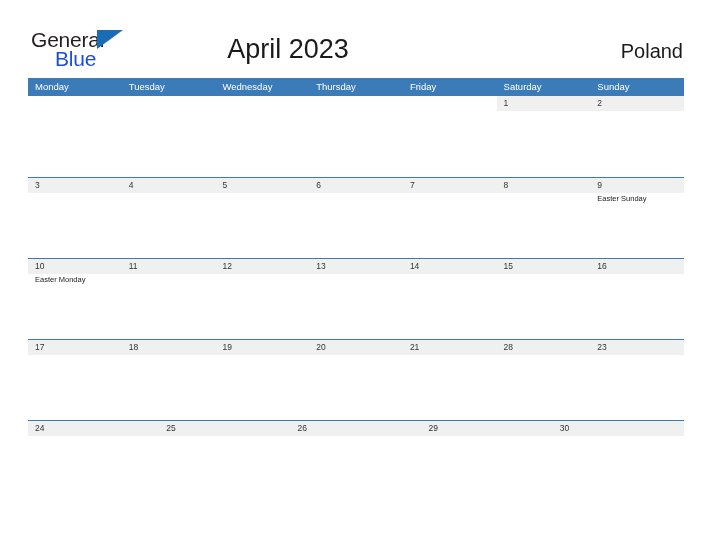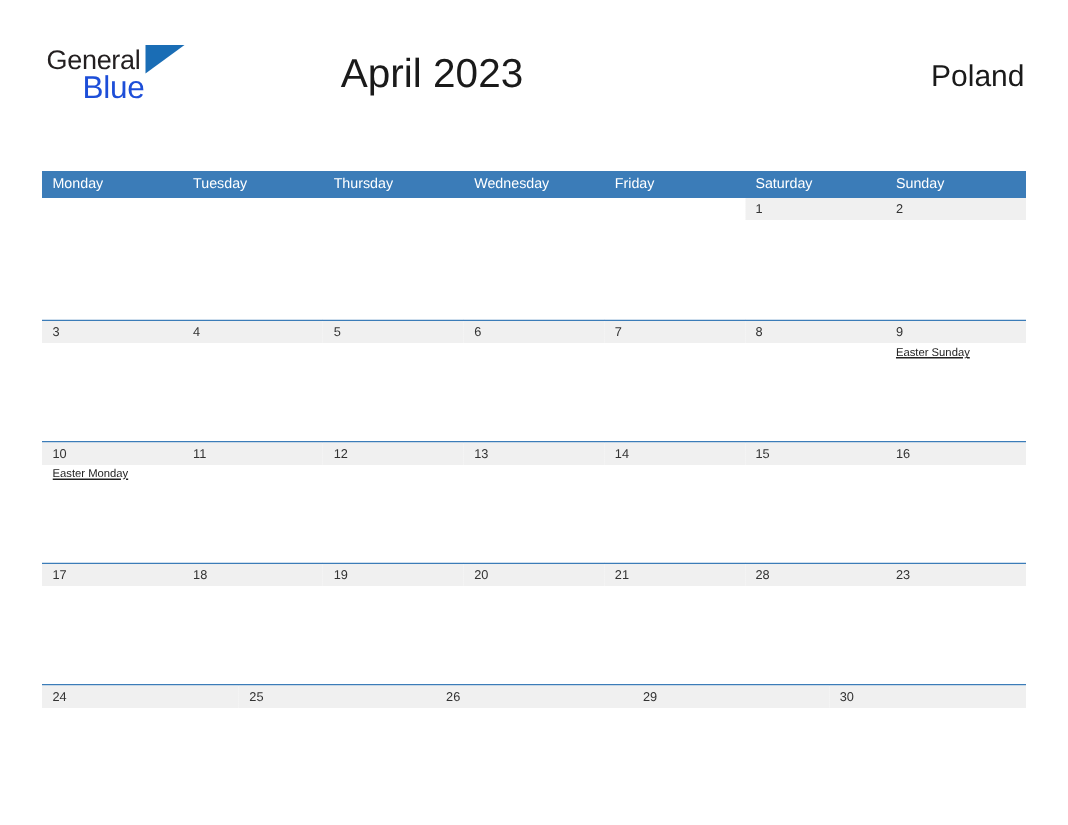--- a/index.html
+++ b/index.html
@@ -32,21 +32,21 @@
     position: absolute;
     left: 31px;
     top: 29px;
     width: 120px;
     height: 42px;
   }
   .logo-general {
     position: absolute;
     left: 0;
     top: 0;
-    font-size: 18px;
+    font-size: 21px;
     color: #231f20;
     letter-spacing: -0.2px;
     line-height: 22px;
     white-space: nowrap;
   }
   .logo-blue {
     position: absolute;
     left: 24px;
     top: 19px;
     font-size: 21px;
@@ -84,21 +84,20 @@
     color: #1a1a1a;
     line-height: 18px;
   }
 
   
   .calendar {
     position: absolute;
     left: 28px;
     top: 78px;
     width: 656px;
-    margin-top: 36px;
   }
   .dow-row {
     display: flex;
     width: 656px;
     height: 18px;
     background: #3b7cb8;
   }
   .dow-cell {
     flex: 1 1 0;
     box-sizing: border-box;
@@ -138,21 +137,20 @@
   .day-event {
     position: absolute;
     left: 7px;
     top: 15px;
     right: 2px;
     font-size: 7.5px;
     color: #222222;
     line-height: 12px;
     white-space: nowrap;
     overflow: hidden;
-    text-decoration: underline;
   }
   .day-cell.empty {
     background: #ffffff;
   }
 </style>
 </head>
 <body>
 
 <div class="page">
 
@@ -168,22 +166,22 @@
 
     <div class="country">Poland</div>
 
   </div>
 
   <div class="calendar">
 
     <div class="dow-row">
       <div class="dow-cell">Monday</div>
       <div class="dow-cell">Tuesday</div>
+      <div class="dow-cell">Wednesday</div>
       <div class="dow-cell">Thursday</div>
-      <div class="dow-cell">Wednesday</div>
       <div class="dow-cell">Friday</div>
       <div class="dow-cell">Saturday</div>
       <div class="dow-cell">Sunday</div>
     </div>
 
     <div class="week-row first">
       <div class="day-cell empty">
         <span class="day-num"></span>
         <span class="day-event"></span>
       </div>

